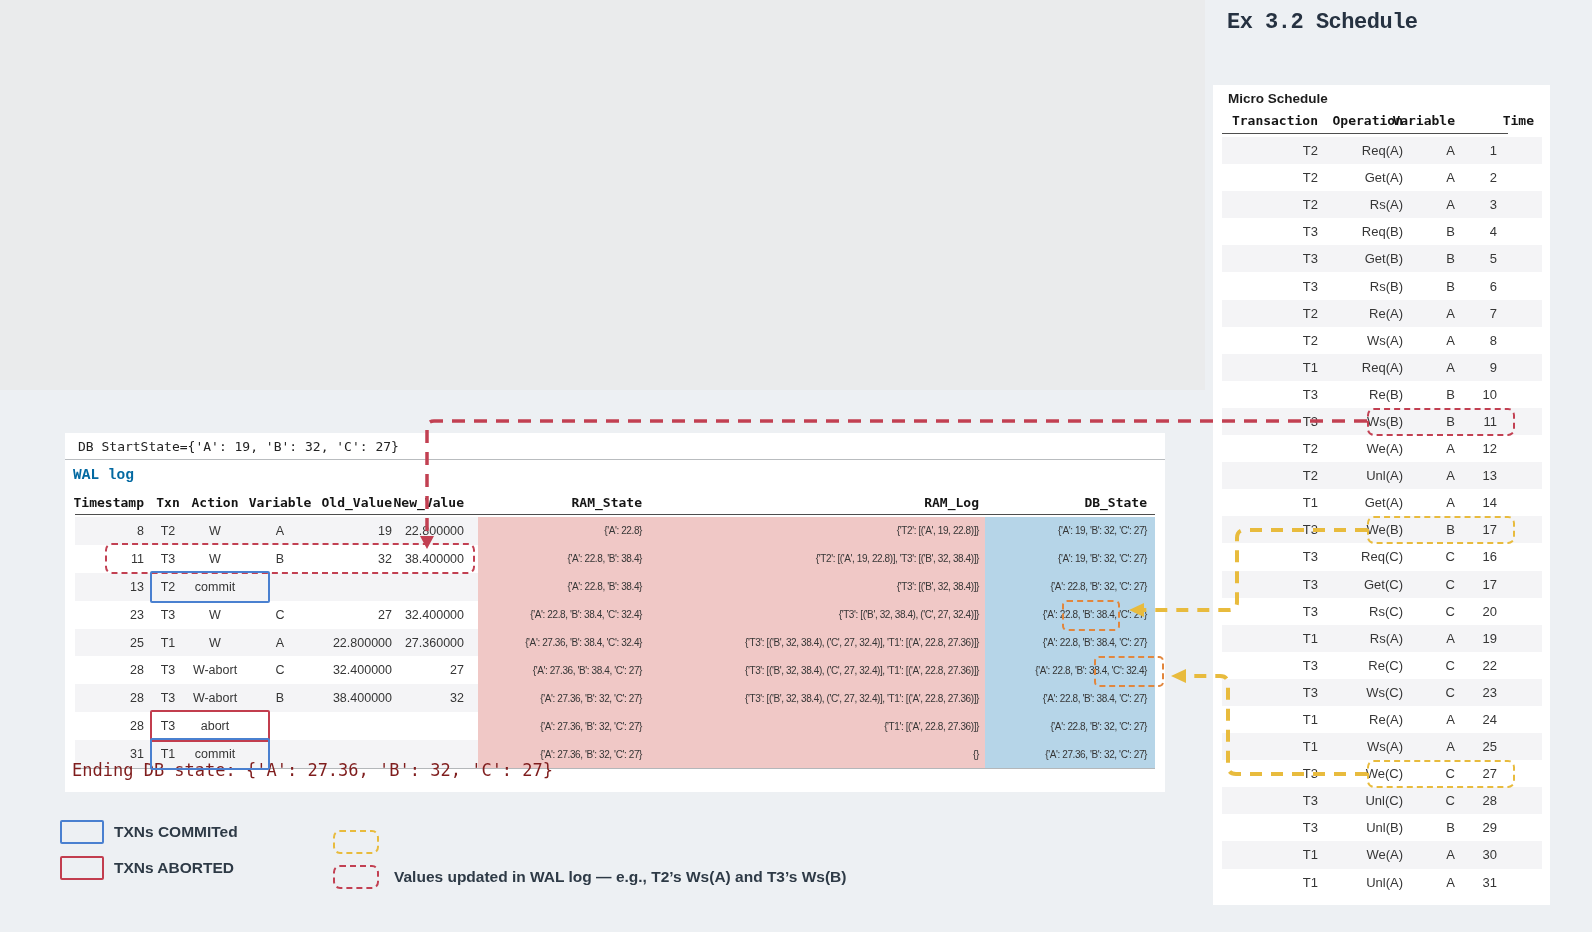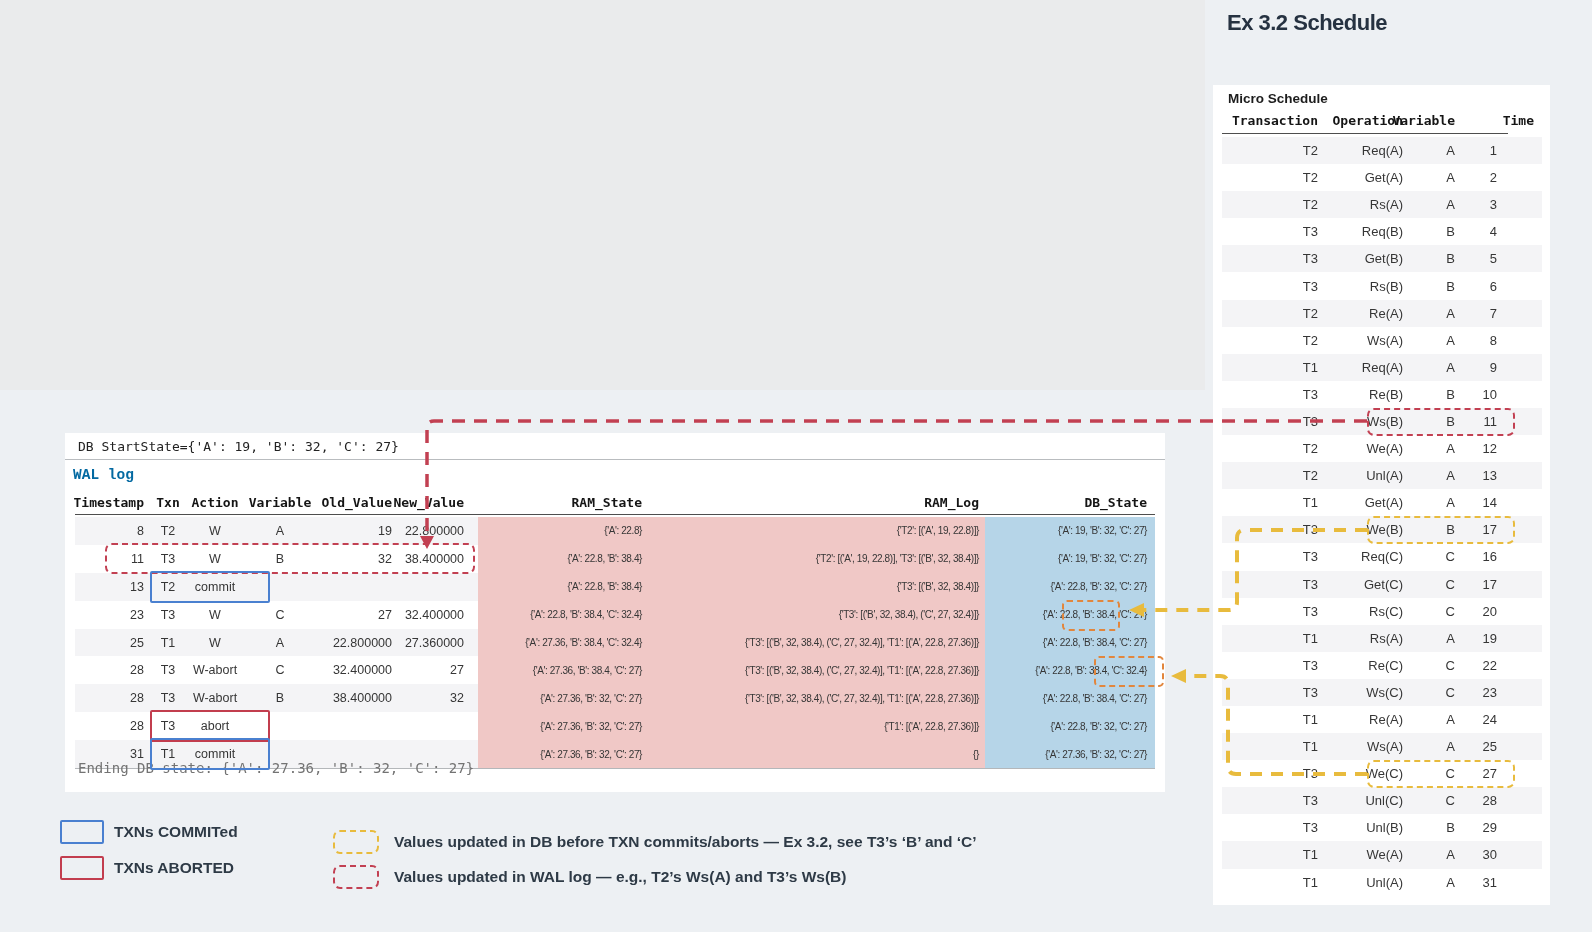--- a/index.html
+++ b/index.html
@@ -6,36 +6,36 @@
   .stage{position:relative;width:1592px;height:932px;background:#edf0f3;overflow:hidden;
          font-family:"Liberation Sans",sans-serif;color:#333;}
   .abs{position:absolute;}
   .mono{font-family:"DejaVu Sans Mono",monospace;}
   .gray-block{left:0;top:0;width:1205px;height:390px;background:#eaebec;}
   .panel{background:#ffffff;}
   .wal-panel{left:65px;top:433px;width:1100px;height:359px;}
   .sched-panel{left:1213px;top:85px;width:337px;height:820px;}
   .big-title{font-size:22px;font-weight:800;letter-spacing:-0.5px;color:#263241;}
   .wal-title{left:68px;top:402px;}
-  .sched-title{left:1227px;top:10px;}
+  .sched-title{left:1227px;top:10px;font-family:Liberation Mono, monospace;}
   .db-start{left:78px;top:439px;font-size:13px;color:#222;}
   .divider{left:65px;top:459px;width:1100px;height:1px;background:#b9bcbf;}
   .wal-label{left:73px;top:467px;font-size:14.5px;font-weight:800;}
   .hdr-cell,.cell{display:flex;align-items:center;box-sizing:border-box;white-space:nowrap;}
   .wal-header{left:75px;top:490px;height:24px;display:flex;font-family:"DejaVu Sans Mono",monospace;
               font-size:13px;font-weight:bold;color:#151515;}
   .wal-underline{left:75px;top:514px;width:1080px;height:1px;background:#4e4e4e;}
   .wal-rows{left:75px;top:517px;width:1080px;}
   .wal-row{display:flex;height:27.9px;}
   .cell{font-size:12.5px;color:#363636;}
   .cell-sm{font-size:10px;letter-spacing:-0.4px;}
   .sec-k{background:#f0c8c6;}
   .sec-b{background:#b6d5e8;}
   .table-bottom{left:75px;top:768px;width:1080px;height:1px;background:#b4b7ba;}
-  .ending{left:78px;top:760px;font-size:14px;color:#737373;}
+  .ending{left:72px;top:760px;font-size:17px;color:#7f1d1d;}
   .micro-label{left:1228px;top:91px;font-size:13.5px;font-weight:800;color:#1c1c1c;}
   .sched-header{left:1222px;top:108px;height:24px;display:flex;font-family:"DejaVu Sans Mono",monospace;
                 font-size:13px;font-weight:bold;color:#151515;}
   .sched-underline{left:1222px;top:133px;width:286px;height:1px;background:#4e4e4e;}
   .sched-rows{left:1222px;top:137px;width:320px;}
   .sched-row{display:flex;height:27.1px;}
   .sched-row .cell{font-size:13px;}
   .stripe{background:#f4f4f6;}
   .hl-box{position:absolute;box-sizing:border-box;border-radius:5px;}
   .hl-solid-blue{border:2.5px solid #4a80d0;border-radius:2px;}
@@ -364,21 +364,20 @@
       <div class="hl-box hl-dash-red" style="left: 1367px; top: 407.5px; width: 148px; height: 28px;"></div>
       <div class="hl-box hl-dash-gold" style="left: 1367px; top: 515.9px; width: 148px; height: 28px;"></div>
       <div class="hl-box hl-dash-gold" style="left: 1367px; top: 759.8px; width: 148px; height: 28px;"></div>
     </div>
 
   <div class="abs hl-box hl-solid-blue" style="left:60px;top:820px;width:44px;height:24px;"></div>
   <div class="abs legend-label" style="left:114px;top:820px;">TXNs COMMITed</div>
   <div class="abs hl-box hl-solid-red" style="left:60px;top:856px;width:44px;height:24px;"></div>
   <div class="abs legend-label" style="left:114px;top:856px;">TXNs ABORTED</div>
   <div class="abs hl-box hl-dash-gold" style="left:333px;top:830px;width:46px;height:24px;"></div>
-  <div class="abs legend-label" style="left:394px;top:830px;font-weight:600;">Values updated in DB before TXN commits/aborts — Ex 3.2, see T3’s ‘B’ and ‘C’</div>
   <div class="abs hl-box hl-dash-red" style="left:333px;top:865px;width:46px;height:24px;"></div>
   <div class="abs legend-label" style="left:394px;top:865px;font-weight:600;">Values updated in WAL log — e.g., T2’s Ws(A) and T3’s Ws(B)</div>
 
   <svg class="abs arrows" viewBox="0 0 1592 932">
     <path d="M1367 421 H434 Q427 421 427 428 V534" fill="none" stroke="#c24052" stroke-width="3.5" stroke-dasharray="13 9"></path>
     <polygon points="427,549 420,536 434,536" fill="#c24052"></polygon>
     <path d="M1367 530 H1245 Q1237 530 1237 538 V602 Q1237 610 1229 610 H1144" fill="none" stroke="#e8bb3d" stroke-width="4" stroke-dasharray="12 9"></path>
     <polygon points="1129,610 1144,603 1144,617" fill="#e8bb3d"></polygon>
     <path d="M1367 774 H1236 Q1228 774 1228 766 V684 Q1228 676 1220 676 H1186" fill="none" stroke="#e8bb3d" stroke-width="4" stroke-dasharray="12 9"></path>
     <polygon points="1171,676 1186,669 1186,683" fill="#e8bb3d"></polygon>

